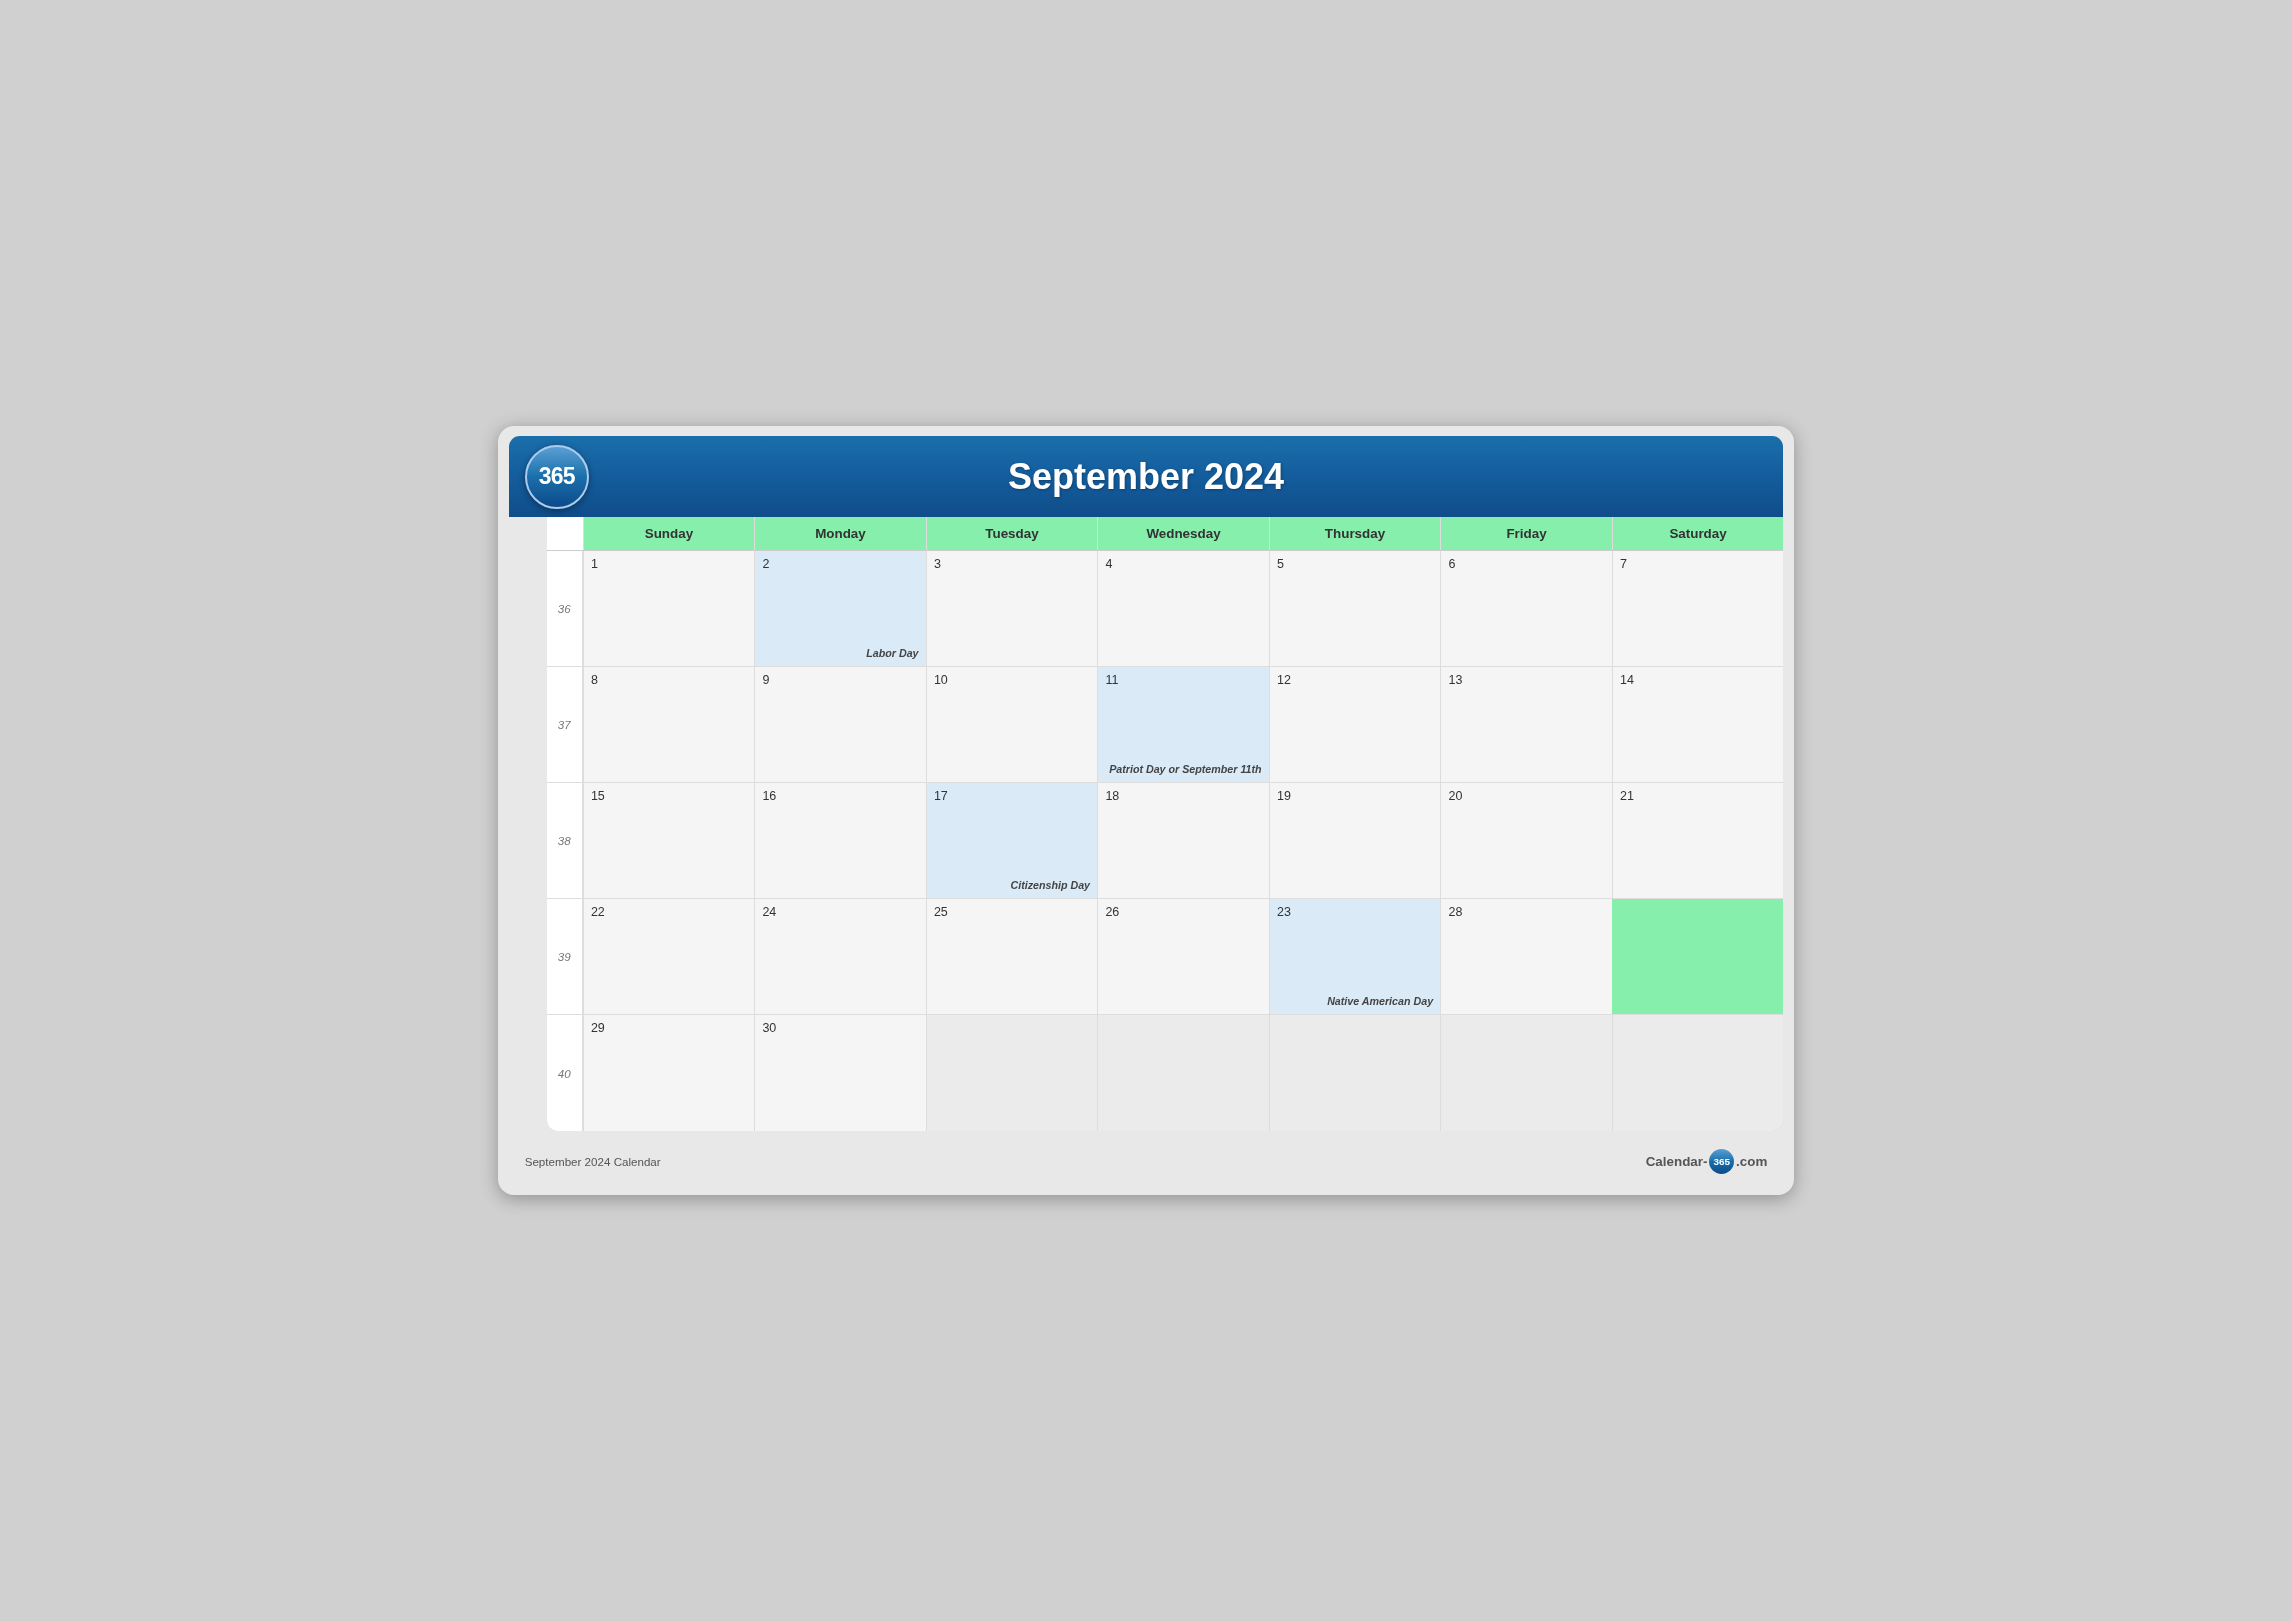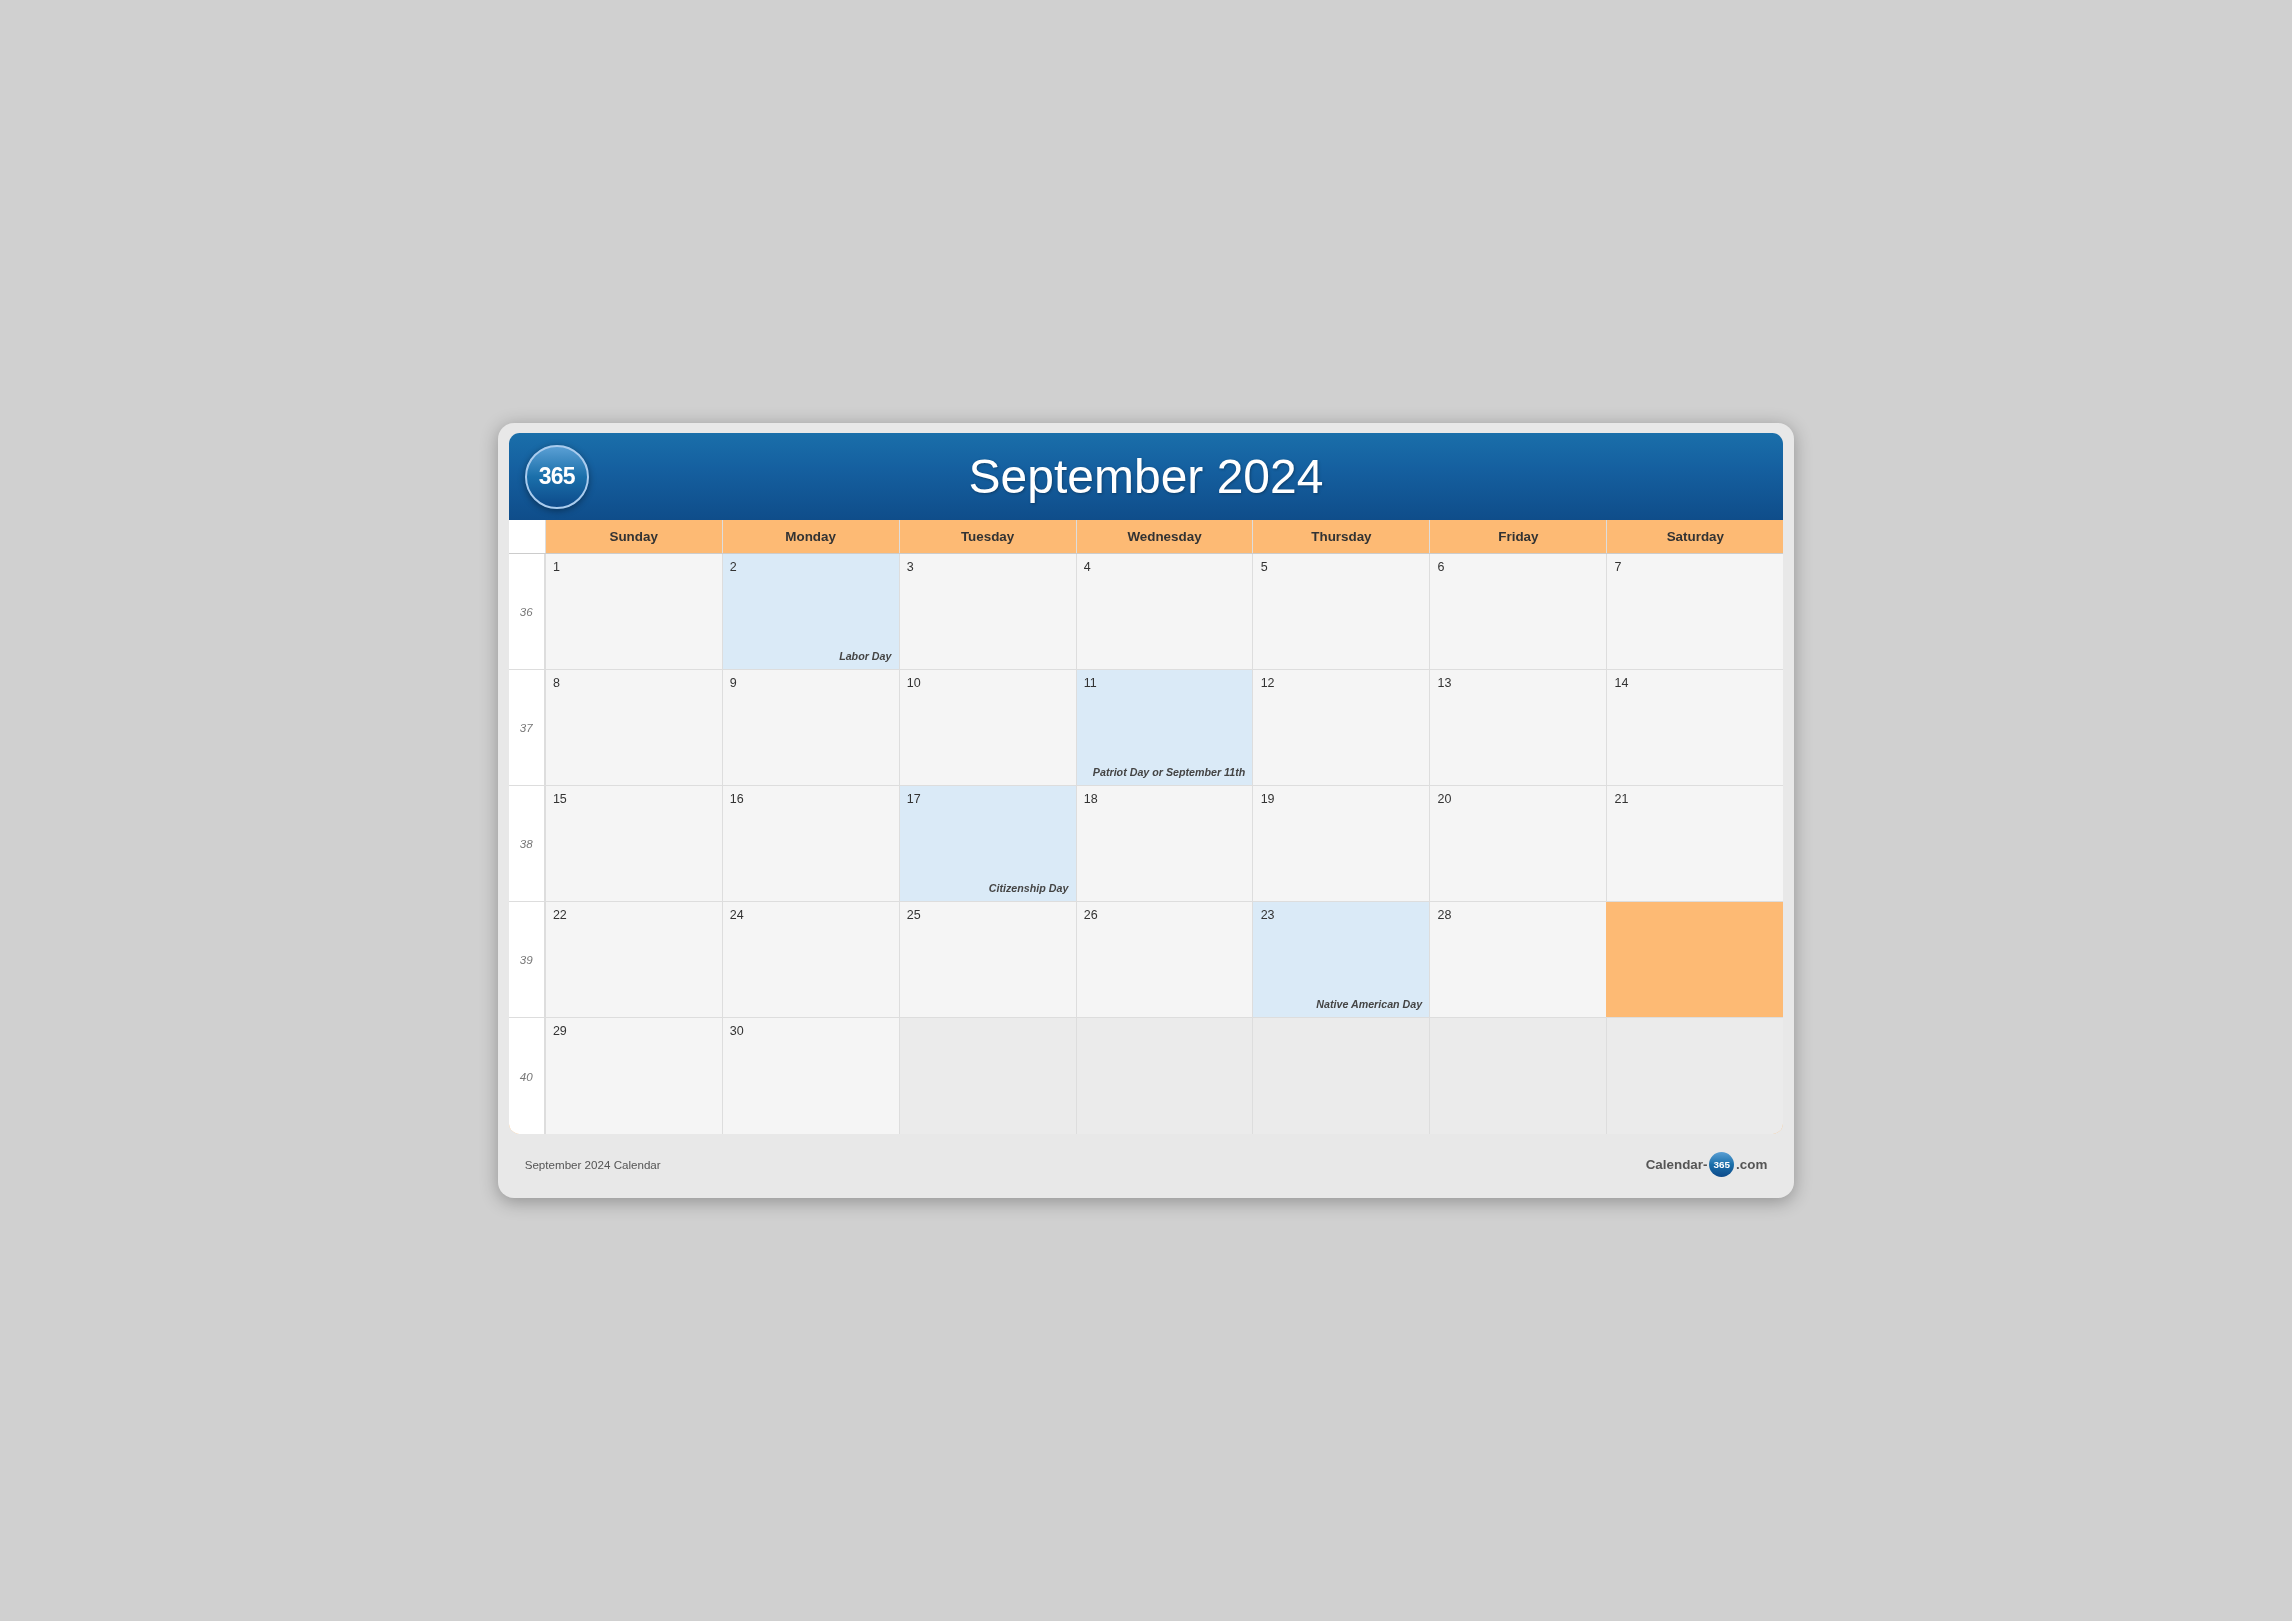--- a/index.html
+++ b/index.html
@@ -46,29 +46,30 @@
       align-items: center;
       justify-content: center;
       color: white;
       font-size: 23px;
       font-weight: 900;
       letter-spacing: -0.9px;
       box-shadow: 0 1.8px 7.2px rgba(0,0,0,0.4);
     }
     .header-title {
       color: white;
-      font-size: 48px;
-      font-weight: 400;
+      font-size: 36px;
+      font-weight: 700;
       text-shadow: 0.9px 0.9px 2.7px rgba(0,0,0,0.3);
     }
     
     .calendar-body {
-      background: #fdba74;
+      background: #86efac;
       border-radius: 0 0 10.7px 10.7px;
       overflow: hidden;
+      margin-left: 38px;
     }
     
     .day-headers {
       display: grid;
       grid-template-columns: 36px repeat(7, 1fr);
       border-bottom: 0.9px solid #ccc;
     }
     .week-col-header {
       background: white;
     }

